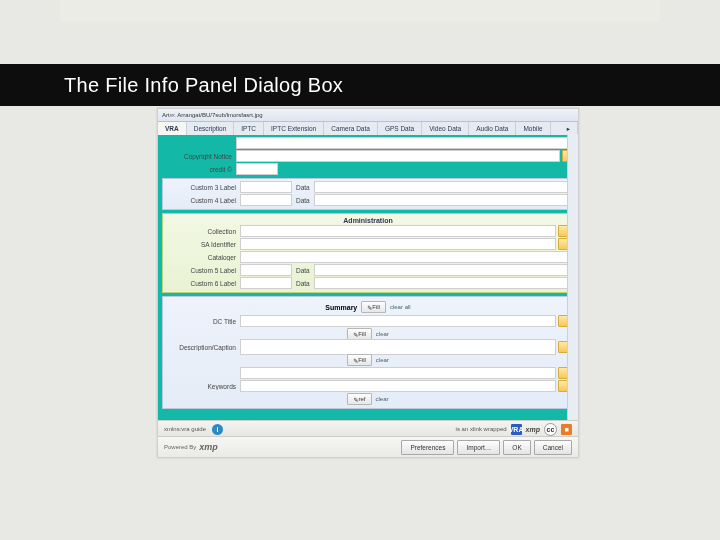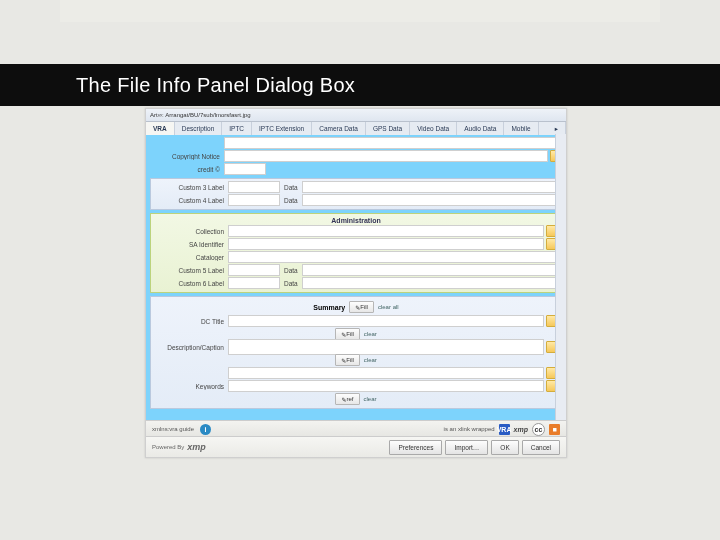--- a/index.html
+++ b/index.html
@@ -1,20 +1,20 @@
 <!DOCTYPE html>
 <html><head>
 <meta charset="utf-8">
 <style>
   html,body{margin:0;padding:0;width:720px;height:540px;background:#e8e8e4;font-family:Arial,Helvetica,sans-serif;font-size:7px;overflow:hidden}
   .slide{position:relative;width:720px;height:540px}
   .topstrip{position:absolute;left:60px;right:60px;top:0;height:22px;background:#ecece7}
   .titlebar{position:absolute;left:0;right:0;top:64px;height:42px;background:#0d0d0d;padding-left:60px;display:flex;align-items:center}
-  .titlebar h1{color:#fff;font-size:20px;font-weight:400;margin:16px;letter-spacing:.3px}
-  .panel{position:absolute;left:145px;top:108px;width:420px;height:348px;background:#7dd3fc;border:1px solid #cfcfcf;box-shadow:0 0 2px rgba(0,0,0,.15)}
+  .titlebar h1{color:#fff;font-size:20px;font-weight:400;margin:4px;letter-spacing:.3px}
+  .panel{position:absolute;left:157px;top:108px;width:420px;height:348px;background:#14b8a6;border:1px solid #cfcfcf;box-shadow:0 0 2px rgba(0,0,0,.15)}
   .phead{height:12px;background:linear-gradient(#eef2f8,#dfe6f0);border-bottom:1px solid #b9c1cd;display:flex;align-items:center;padding:0 4px;font-size:6px;color:#333}
   .tabs{display:flex;height:13px;background:#e6ebf2;font-size:6.5px}
   .tab{padding:0 7px;display:flex;align-items:center;border-right:1px solid #c8d0dc;color:#2a3a55;cursor:default;white-space:nowrap}
   .tab.active{background:#f6f6f3;font-weight:bold}
   .tab.more{margin-left:auto}
   .body{height:calc(100% - 12px - 13px - 16px - 20px);overflow:hidden;padding:2px 4px 2px 4px}
   .row{display:flex;align-items:center;height:12px;margin-bottom:1px}
   .lbl{width:70px;text-align:right;padding-right:4px;color:#444;font-size:6.5px;white-space:nowrap;overflow:hidden}
   .fld{flex:1;height:10px;background:#fff;border:1px solid #cfcfcf}
   .fld.sh{max-width:50px}

